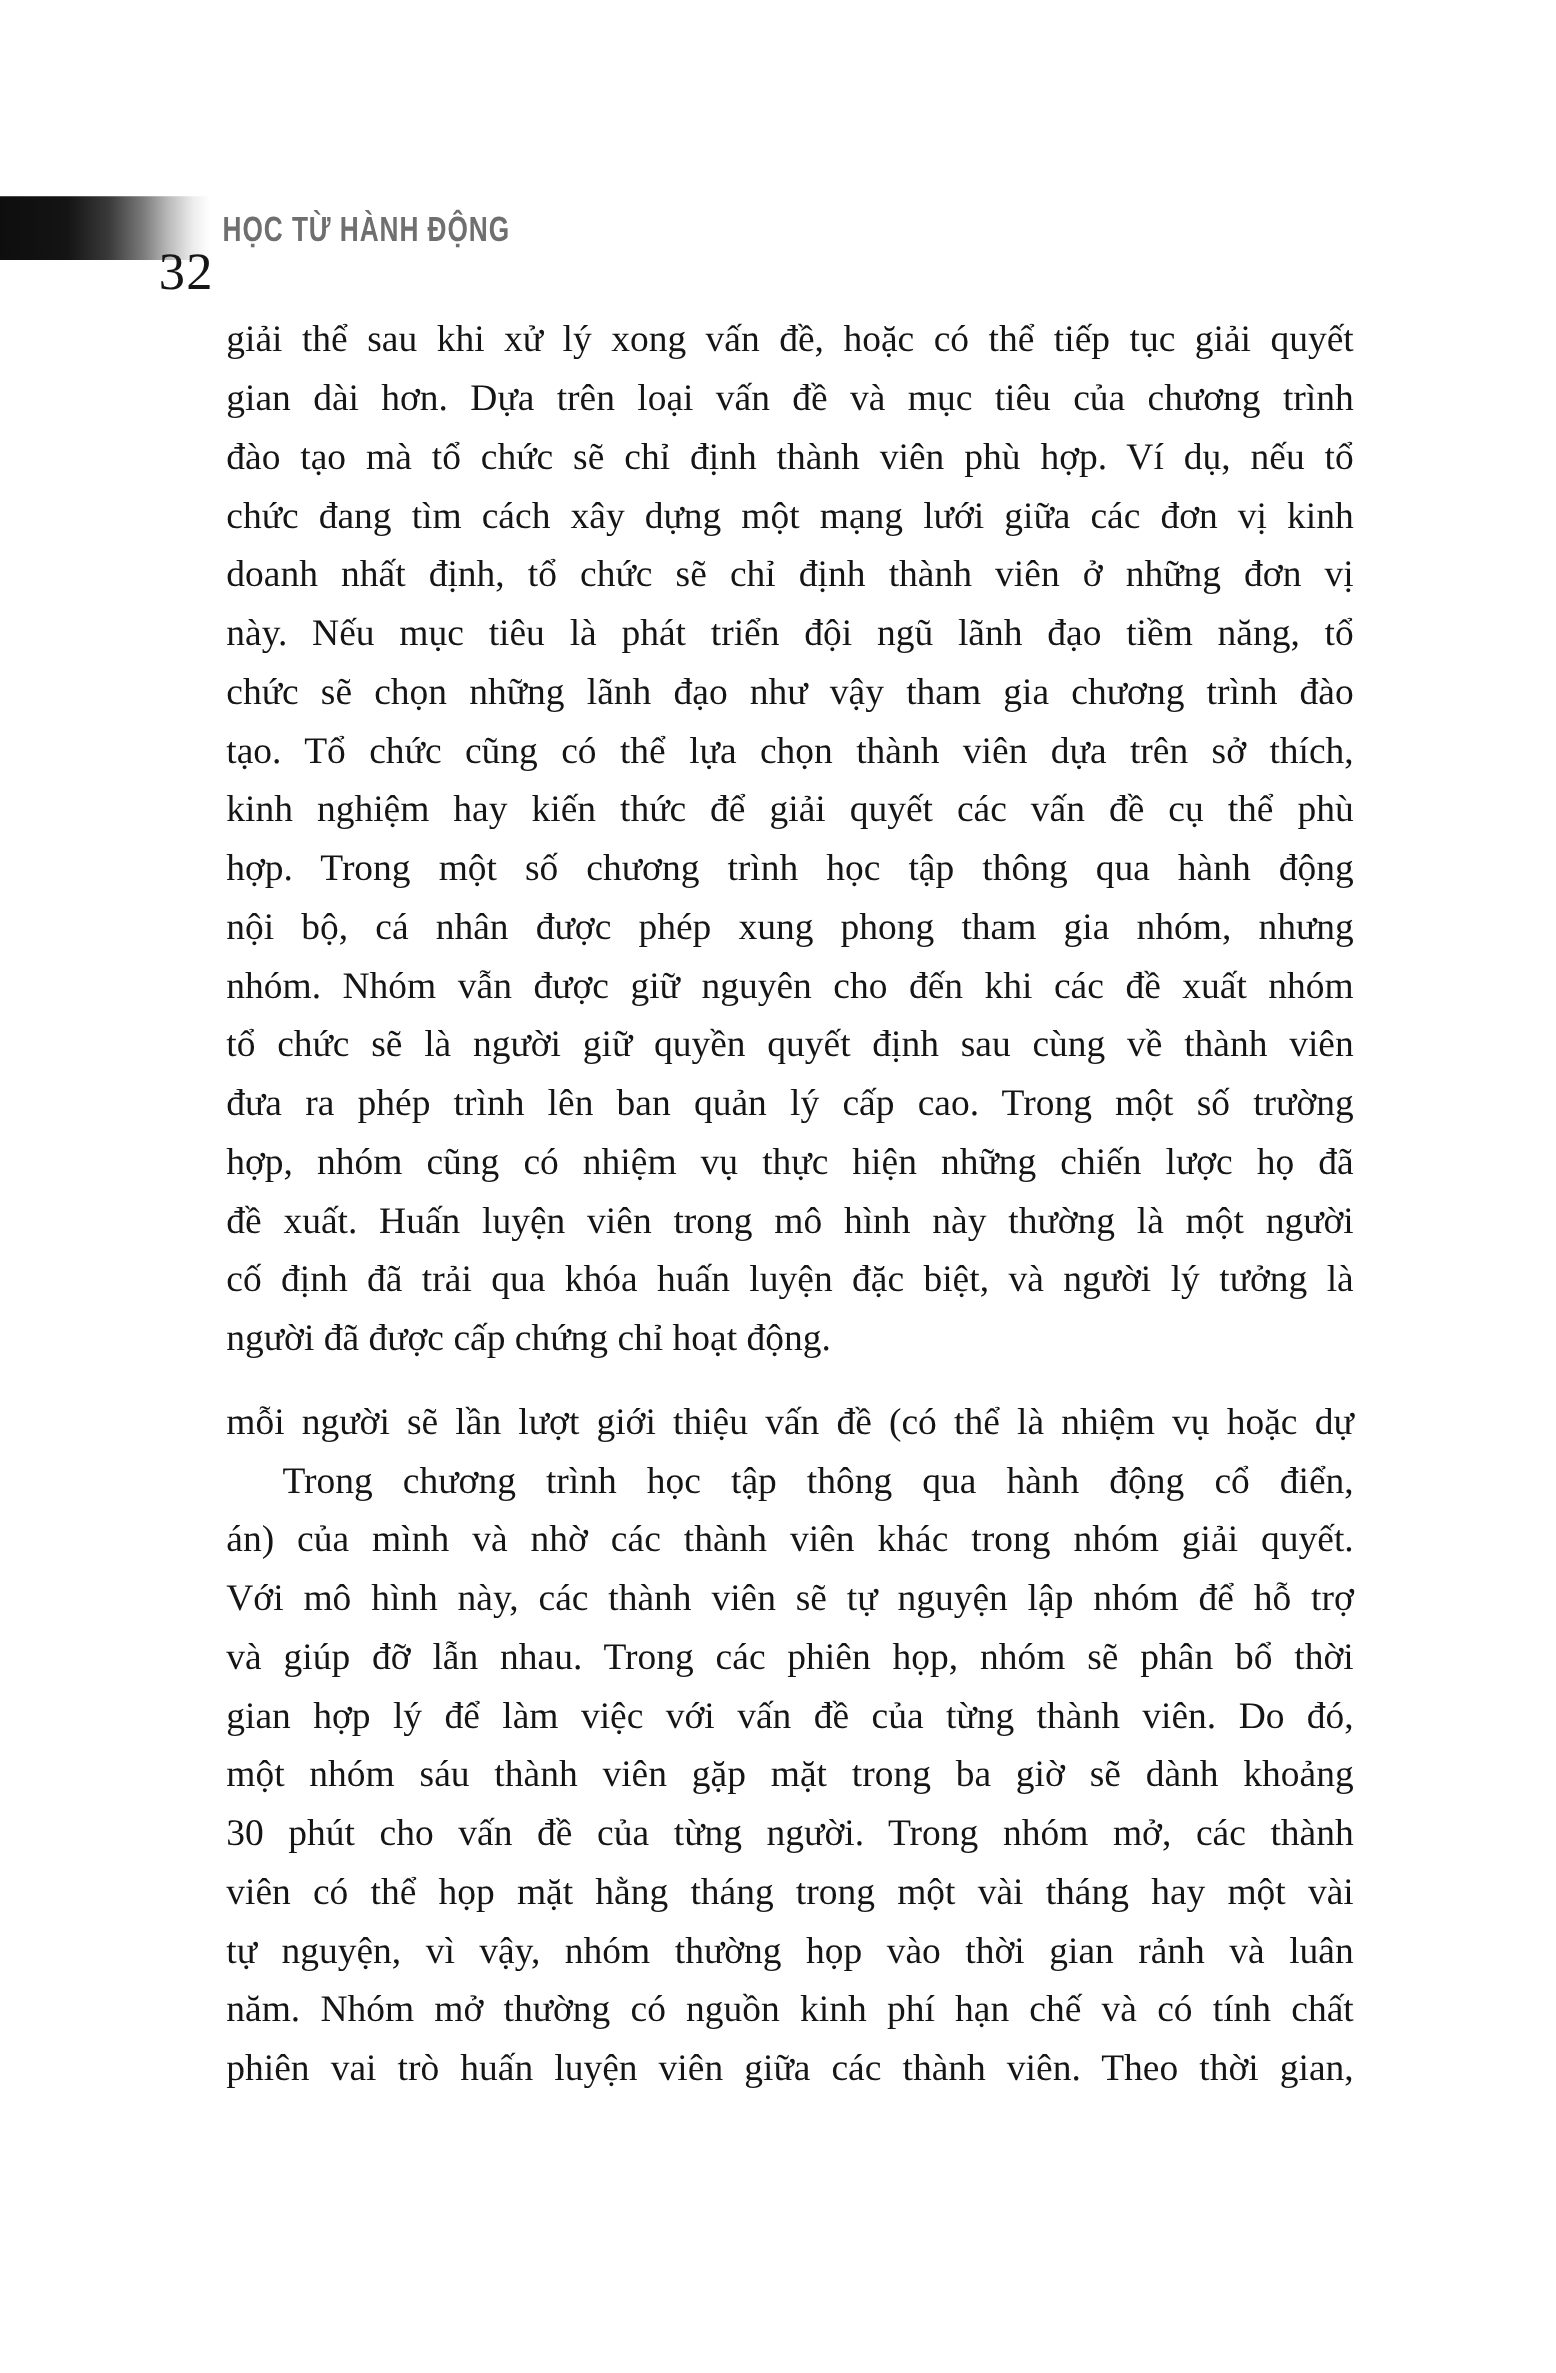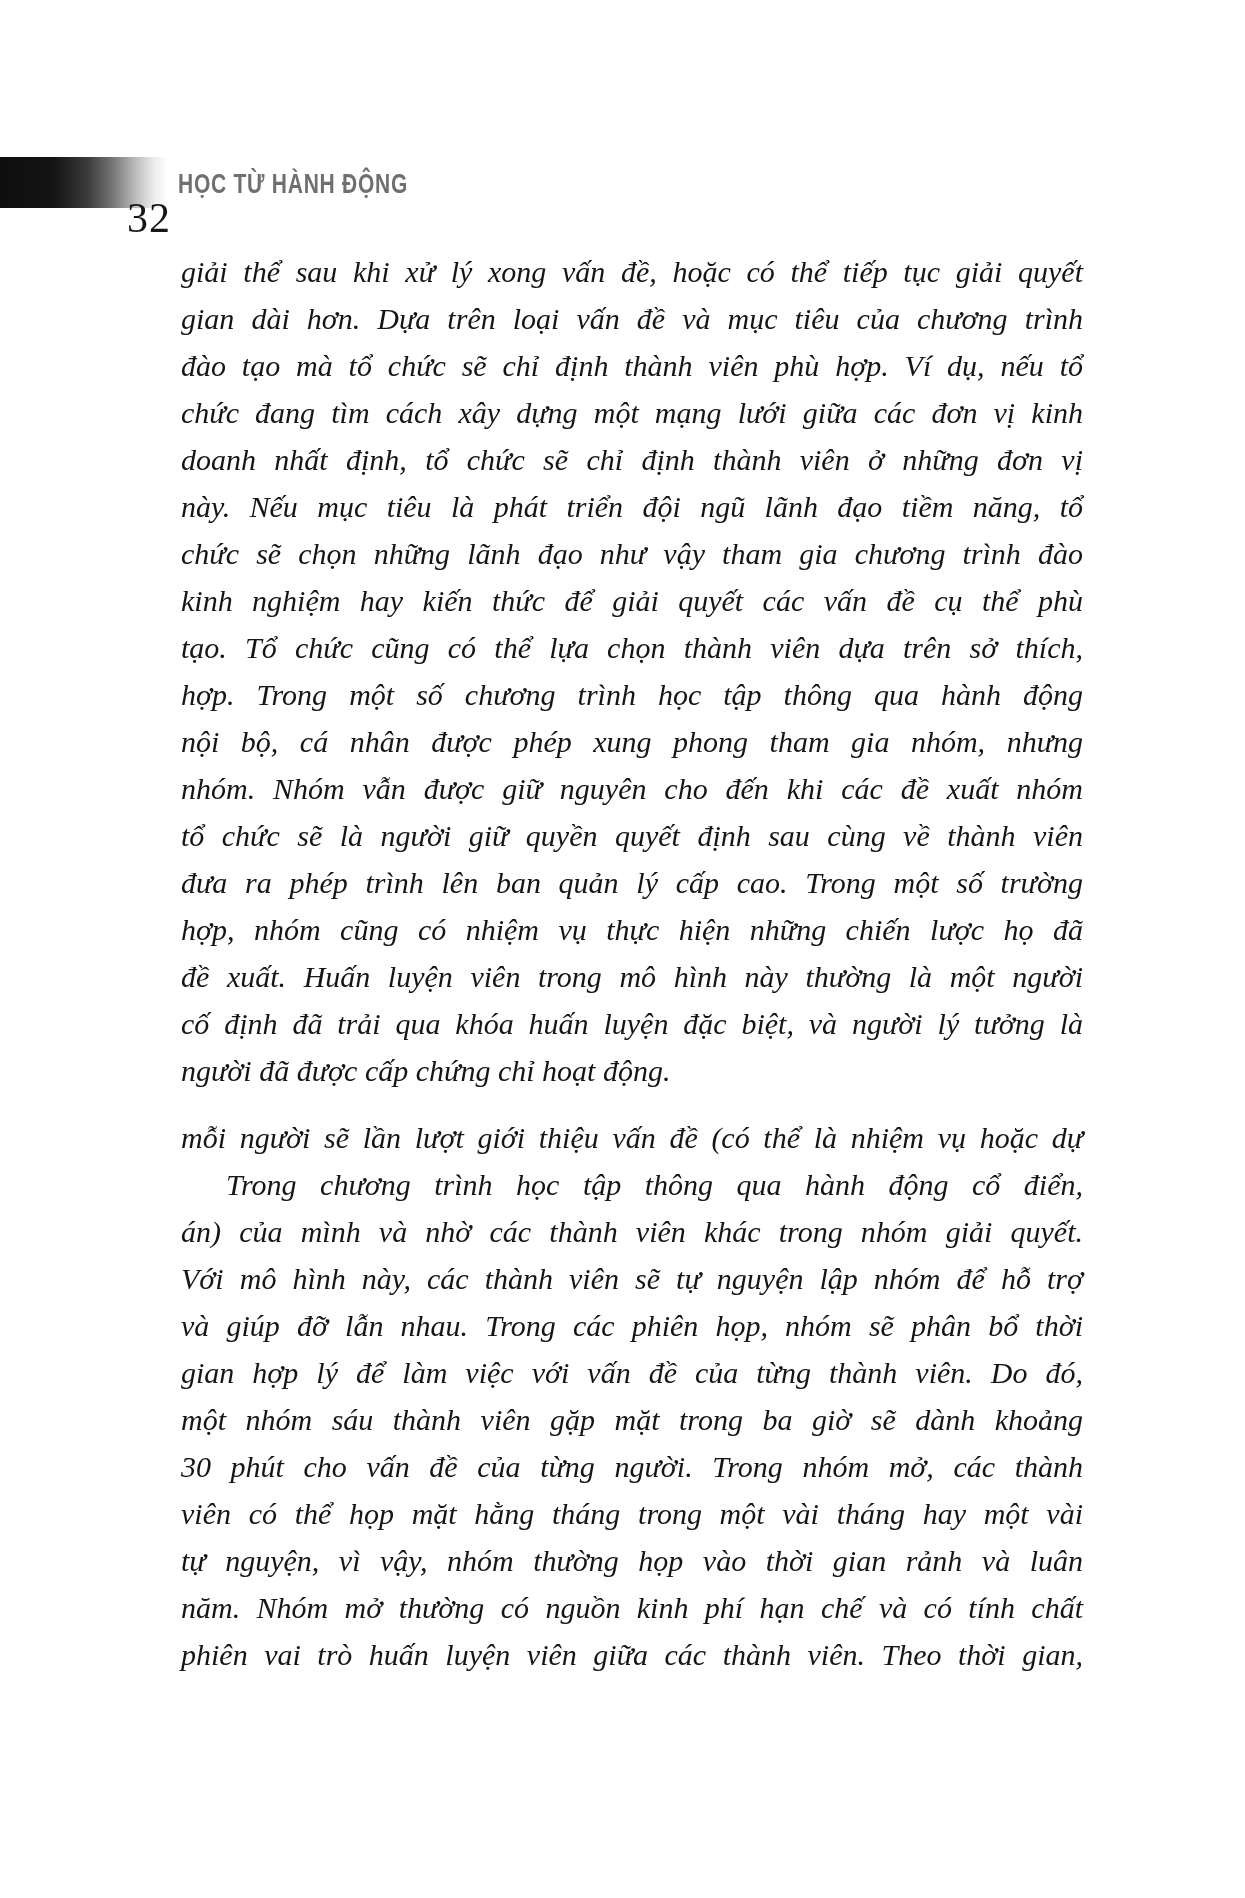--- a/index.html
+++ b/index.html
@@ -51,21 +51,20 @@
     color:#151515;
   }
   .paragraph{margin:0;}
   .paragraph.spaced{margin-top:20px;}
   .line{
     text-align:justify;
     text-align-last:justify;
     white-space:normal;
     height:47px;
     overflow:visible;
-    font-style:italic;
   }
   .line.last-line{text-align-last:left;}
   .line.indented{text-indent:45px;}
 </style>
 </head>
 <body>
 
 <div id="book-page">
 
   <div id="header-gradient-bar"></div>
@@ -76,22 +75,22 @@
 
   <div id="body-text">
       <div class="paragraph">
         <div class="line">giải thể sau khi xử lý xong vấn đề, hoặc có thể tiếp tục giải quyết</div>
         <div class="line">gian dài hơn. Dựa trên loại vấn đề và mục tiêu của chương trình</div>
         <div class="line">đào tạo mà tổ chức sẽ chỉ định thành viên phù hợp. Ví dụ, nếu tổ</div>
         <div class="line">chức đang tìm cách xây dựng một mạng lưới giữa các đơn vị kinh</div>
         <div class="line">doanh nhất định, tổ chức sẽ chỉ định thành viên ở những đơn vị</div>
         <div class="line">này. Nếu mục tiêu là phát triển đội ngũ lãnh đạo tiềm năng, tổ</div>
         <div class="line">chức sẽ chọn những lãnh đạo như vậy tham gia chương trình đào</div>
+        <div class="line">tạo. Tổ chức cũng có thể lựa chọn thành viên dựa trên sở thích,</div>
         <div class="line">kinh nghiệm hay kiến thức để giải quyết các vấn đề cụ thể phù</div>
-        <div class="line">tạo. Tổ chức cũng có thể lựa chọn thành viên dựa trên sở thích,</div>
         <div class="line">hợp. Trong một số chương trình học tập thông qua hành động</div>
         <div class="line">nội bộ, cá nhân được phép xung phong tham gia nhóm, nhưng</div>
         <div class="line">nhóm. Nhóm vẫn được giữ nguyên cho đến khi các đề xuất nhóm</div>
         <div class="line">tổ chức sẽ là người giữ quyền quyết định sau cùng về thành viên</div>
         <div class="line">đưa ra phép trình lên ban quản lý cấp cao. Trong một số trường</div>
         <div class="line">hợp, nhóm cũng có nhiệm vụ thực hiện những chiến lược họ đã</div>
         <div class="line">đề xuất. Huấn luyện viên trong mô hình này thường là một người</div>
         <div class="line">cố định đã trải qua khóa huấn luyện đặc biệt, và người lý tưởng là</div>
         <div class="line last-line">người đã được cấp chứng chỉ hoạt động.</div>
       </div>

